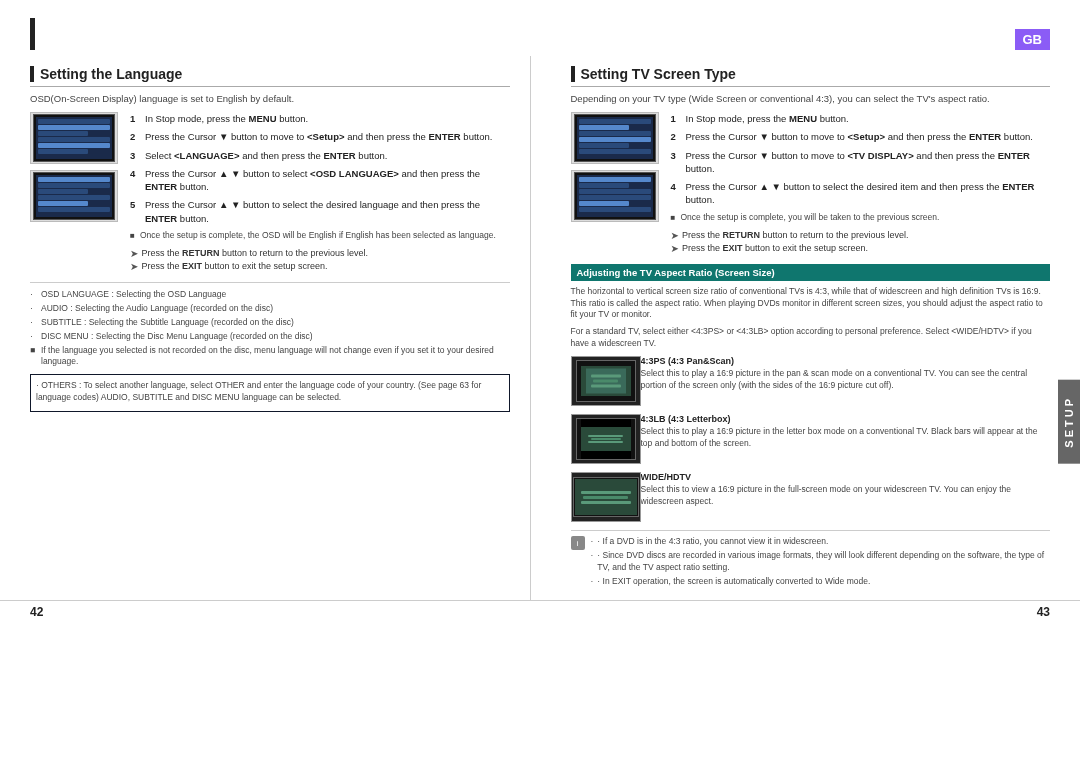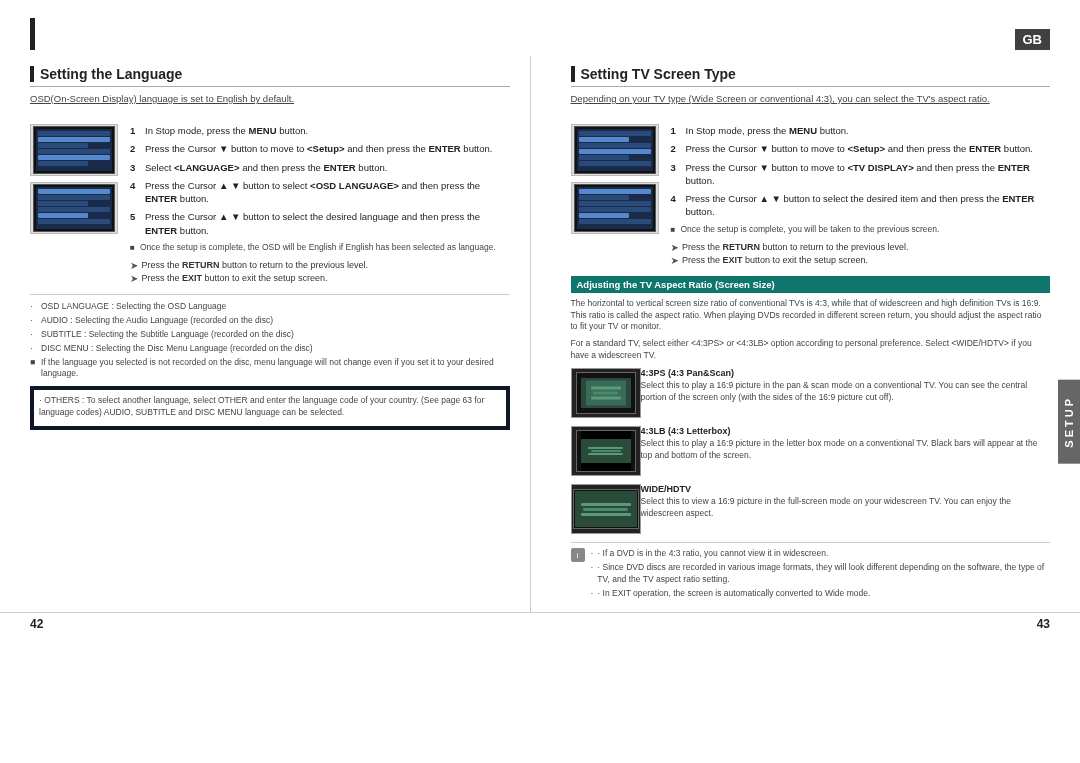--- a/index.html
+++ b/index.html
@@ -30,21 +30,21 @@
     }
     .header-title-bar {
       width: 5px;
       height: 32px;
       background: #222;
       margin-right: 10px;
       display: inline-block;
     }
     .gb-badge {
       margin-left: auto;
-      background: #404040;
+      background: #8b5cf6;
       color: #fff;
       font-size: 13px;
       font-weight: bold;
       padding: 3px 8px;
     }
 
     
     .main-content {
       display: flex;
       flex: 1;
@@ -82,22 +82,21 @@
     .section-title-bar {
       width: 4px;
       height: 16px;
       background: #222;
       display: inline-block;
     }
 
     .section-intro {
       font-size: 9.5px;
       color: #444;
-      margin-bottom: 20px;
-      text-decoration: underline;
+      margin-bottom: 8px;
     }
 
     
     .steps-area {
       display: flex;
       gap: 10px;
     }
     .steps-images {
       display: flex;
       flex-direction: column;
@@ -181,21 +180,21 @@
       line-height: 1.4;
       display: flex;
       gap: 3px;
     }
     .info-dot {
       min-width: 8px;
     }
 
     .others-box {
       margin-top: 6px;
-      border: 4px solid #0f172a;
+      border: 1px solid #0f172a;
       padding: 5px;
     }
     .others-item {
       font-size: 8.5px;
       color: #444;
       margin-bottom: 2px;
       line-height: 1.4;
     }
 
     
@@ -523,21 +522,21 @@
             <div class="hint-item">
               <span class="hint-arrow">➤</span>
               <span>Press the <b>EXIT</b> button to exit the setup screen.</span>
             </div>
           </div>
         </div>
       </div>
 
       <div class="aspect-section">
         <div class="aspect-section-title">Adjusting the TV Aspect Ratio (Screen Size)</div>
-        <div class="aspect-intro">The horizontal to vertical screen size ratio of conventional TVs is 4:3, while that of widescreen and high definition TVs is 16:9. This ratio is called the aspect ratio. When playing DVDs recorded in different screen return, you should adjust the aspect ratio to fit your TV or monitor.</div>
+        <div class="aspect-intro">The horizontal to vertical screen size ratio of conventional TVs is 4:3, while that of widescreen and high definition TVs is 16:9. This ratio is called the aspect ratio. When playing DVDs monitor in different screen sizes, you should adjust the aspect ratio to fit your TV or monitor.</div>
         <div class="aspect-for-standard">For a standard TV, select either &lt;4:3PS&gt; or &lt;4:3LB&gt; option according to personal preference. Select &lt;WIDE/HDTV&gt; if you have a widescreen TV.</div>
 
         <div class="aspect-item">
           <div class="aspect-image">
             <div style="width:60px;height:42px;background:#111;border:1px solid #666;display:flex;flex-direction:column;align-items:center;justify-content:center;gap:3px;">
               <div style="width:50px;height:30px;background:#2a4a3a;position:relative;overflow:hidden;">
                 <div style="position:absolute;top:50%;left:50%;transform:translate(-50%,-50%);width:40px;height:25px;background:#3a6a5a;display:flex;flex-direction:column;align-items:center;justify-content:center;gap:2px;">
                   <div style="width:30px;height:3px;background:#5a9a7a;border-radius:1px;"></div>
                   <div style="width:25px;height:3px;background:#4a8a6a;border-radius:1px;"></div>
                   <div style="width:30px;height:3px;background:#5a9a7a;border-radius:1px;"></div>

